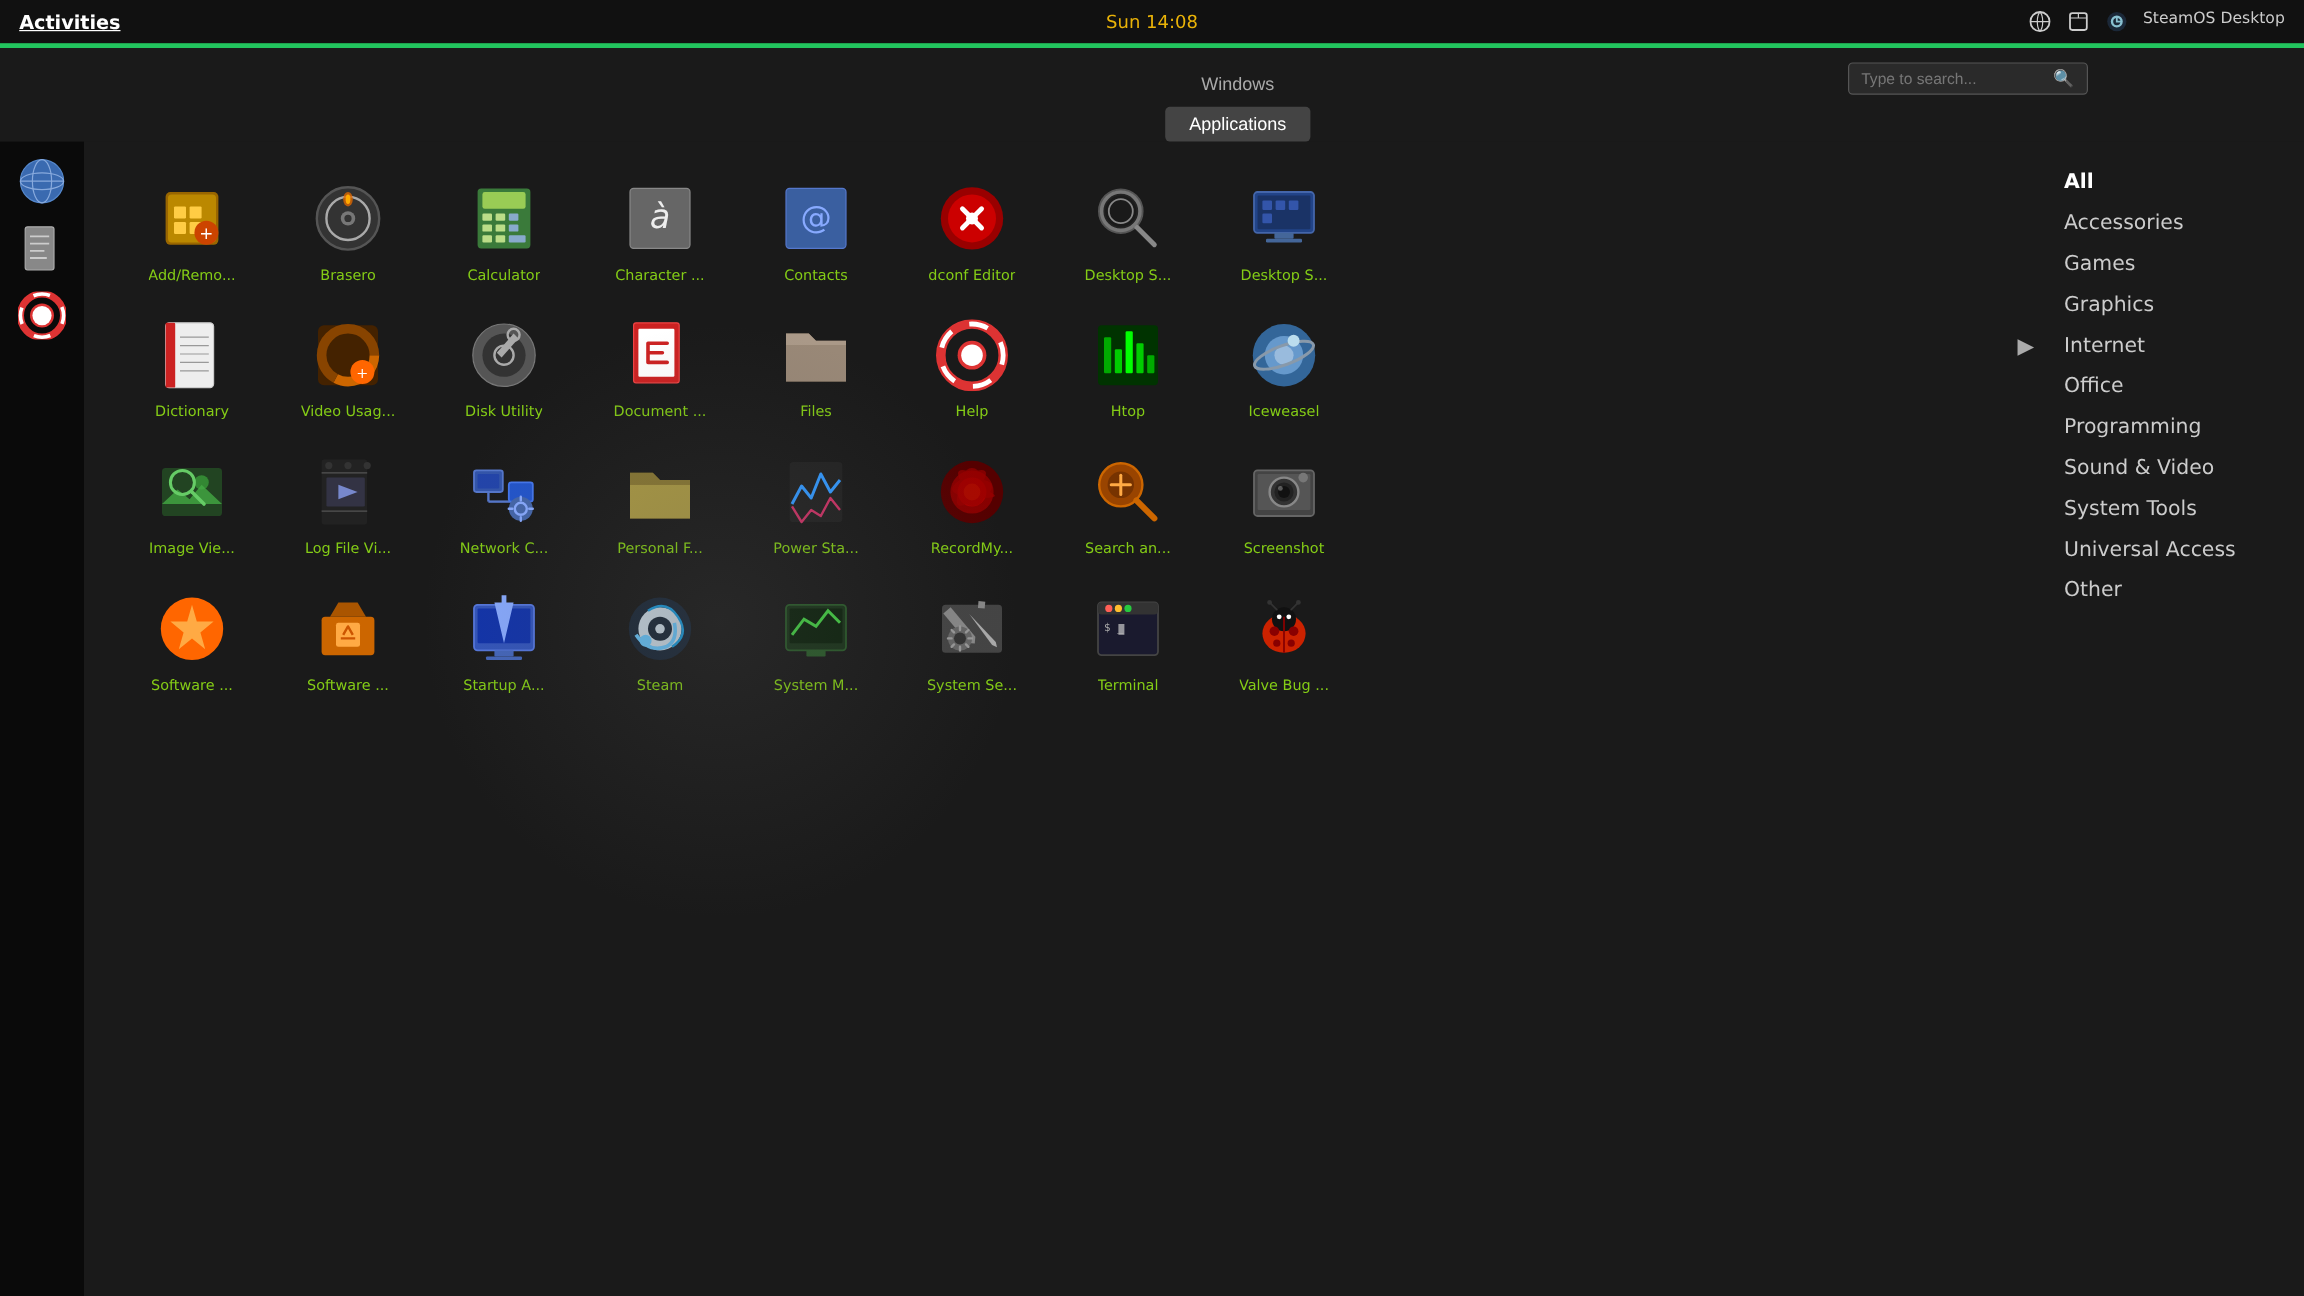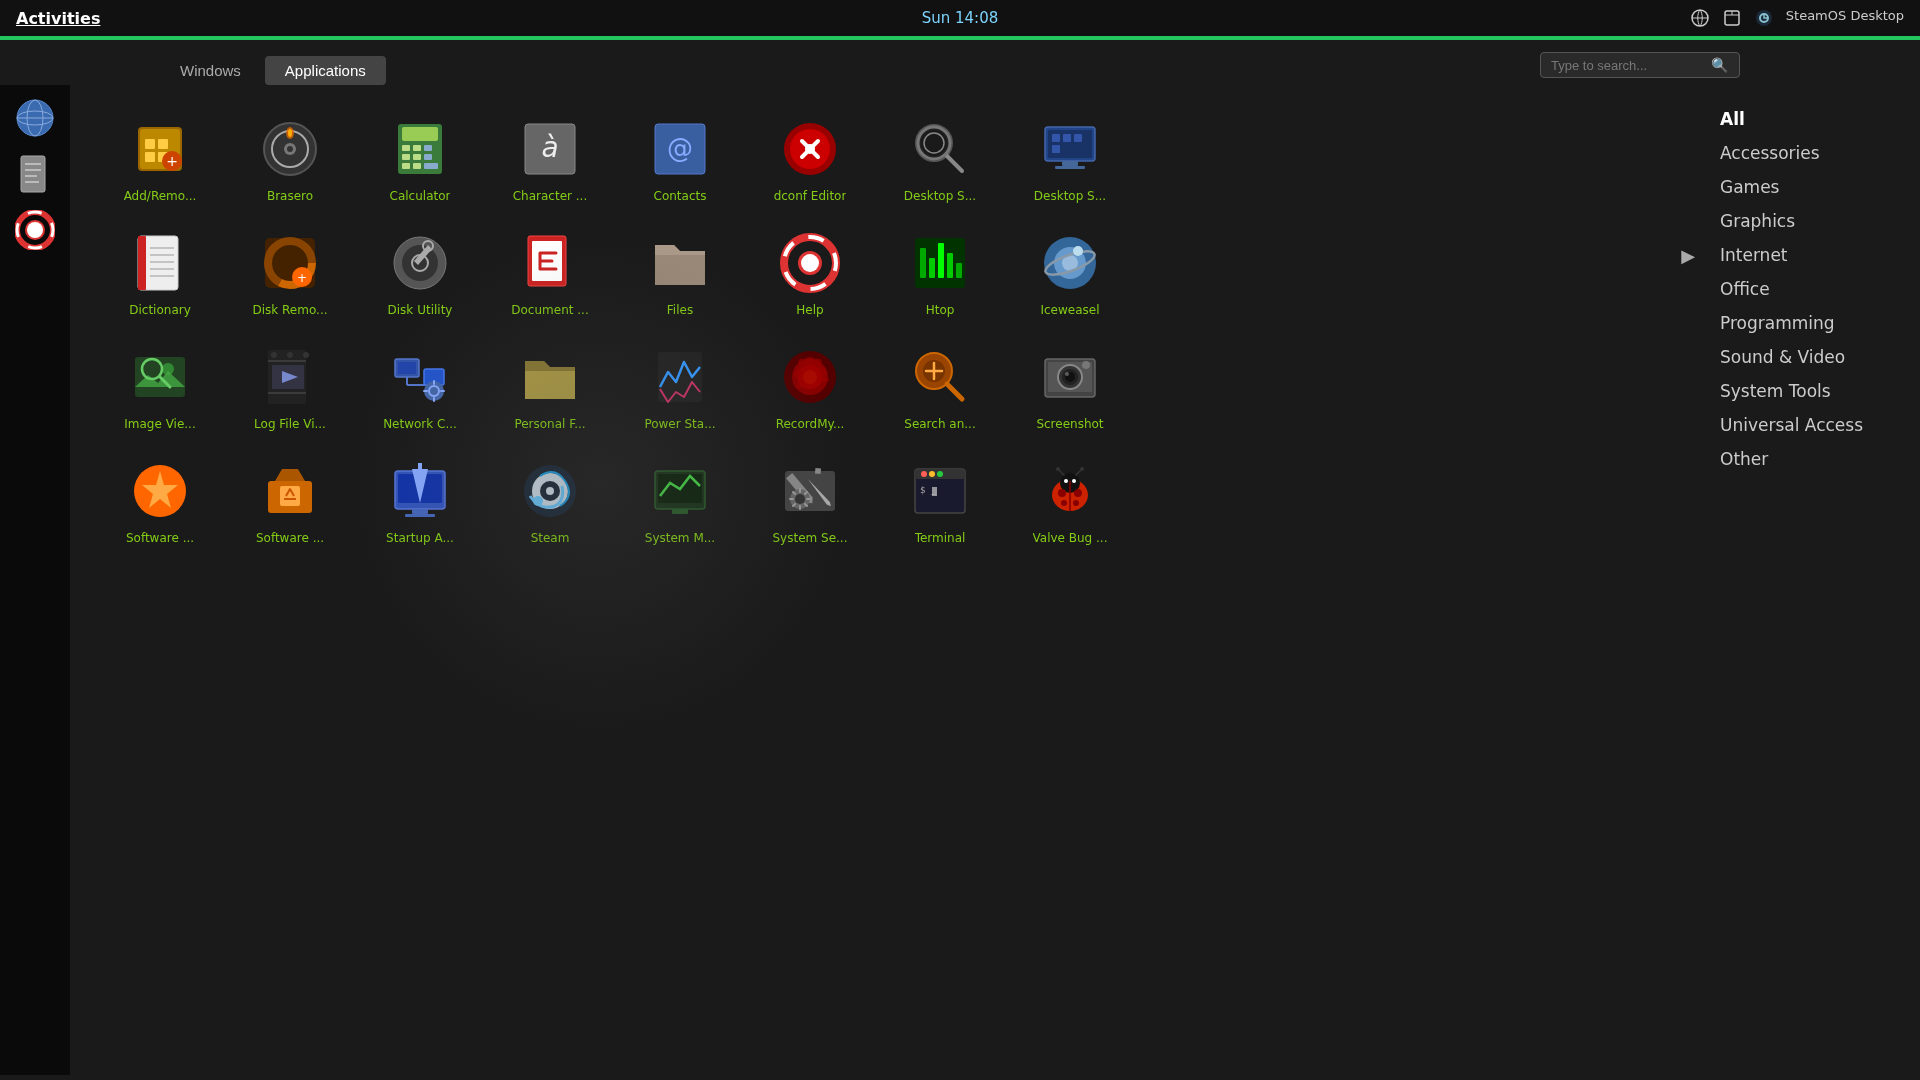--- a/index.html
+++ b/index.html
@@ -31,21 +31,21 @@
       font-size: 16px;
       font-weight: bold;
       cursor: pointer;
       text-decoration: underline;
     }
     #clock {
       position: absolute;
       left: 50%;
       transform: translateX(-50%);
       font-size: 15px;
-      color: #7dd3fc;
+      color: #eab308;
     }
     #topbar-right {
       display: flex;
       align-items: flex-start;
       gap: 12px;
     }
     .topbar-icon {
       width: 20px;
       height: 20px;
       display: flex;
@@ -60,20 +60,21 @@
       color: #ccc;
     }
 
     
     #tabbar {
       display: flex;
       align-items: center;
       padding: 16px 17px 0 160px;
       gap: 4px;
       background: #1a1a1a;
+      flex-direction: column;
     }
     .tab-btn {
       padding: 6px 20px;
       border-radius: 4px;
       font-size: 15px;
       cursor: pointer;
       color: #aaa;
       background: transparent;
       border: none;
     }
@@ -430,21 +431,21 @@
       <div class="app-item">
         <div class="app-icon-wrap">
           <svg viewBox="0 0 60 60">
             <rect x="5" y="5" width="50" height="50" rx="5" fill="#442200"></rect>
             <circle cx="30" cy="30" r="22" fill="none" stroke="#cc6600" stroke-width="8" stroke-dasharray="45 93"></circle>
             <circle cx="30" cy="30" r="22" fill="none" stroke="#884400" stroke-width="8" stroke-dasharray="93 45" stroke-dashoffset="-45"></circle>
             <circle cx="42" cy="44" r="10" fill="#ff6600"></circle>
             <text x="42" y="49" text-anchor="middle" font-size="12" fill="white">+</text>
           </svg>
         </div>
-        <span class="app-label">Disk Remo...</span>
+        <span class="app-label">Video Usag...</span>
       </div>
 
       <div class="app-item">
         <div class="app-icon-wrap">
           <svg viewBox="0 0 60 60">
             <circle cx="30" cy="30" r="26" fill="#555" stroke="#777" stroke-width="1"></circle>
             <circle cx="30" cy="30" r="18" fill="#333"></circle>
             <circle cx="30" cy="30" r="8" fill="none" stroke="#aaa" stroke-width="2"></circle>
 
             <path d="M38 12 L42 16 L28 32 L24 28 Z" fill="#aaa"></path>

